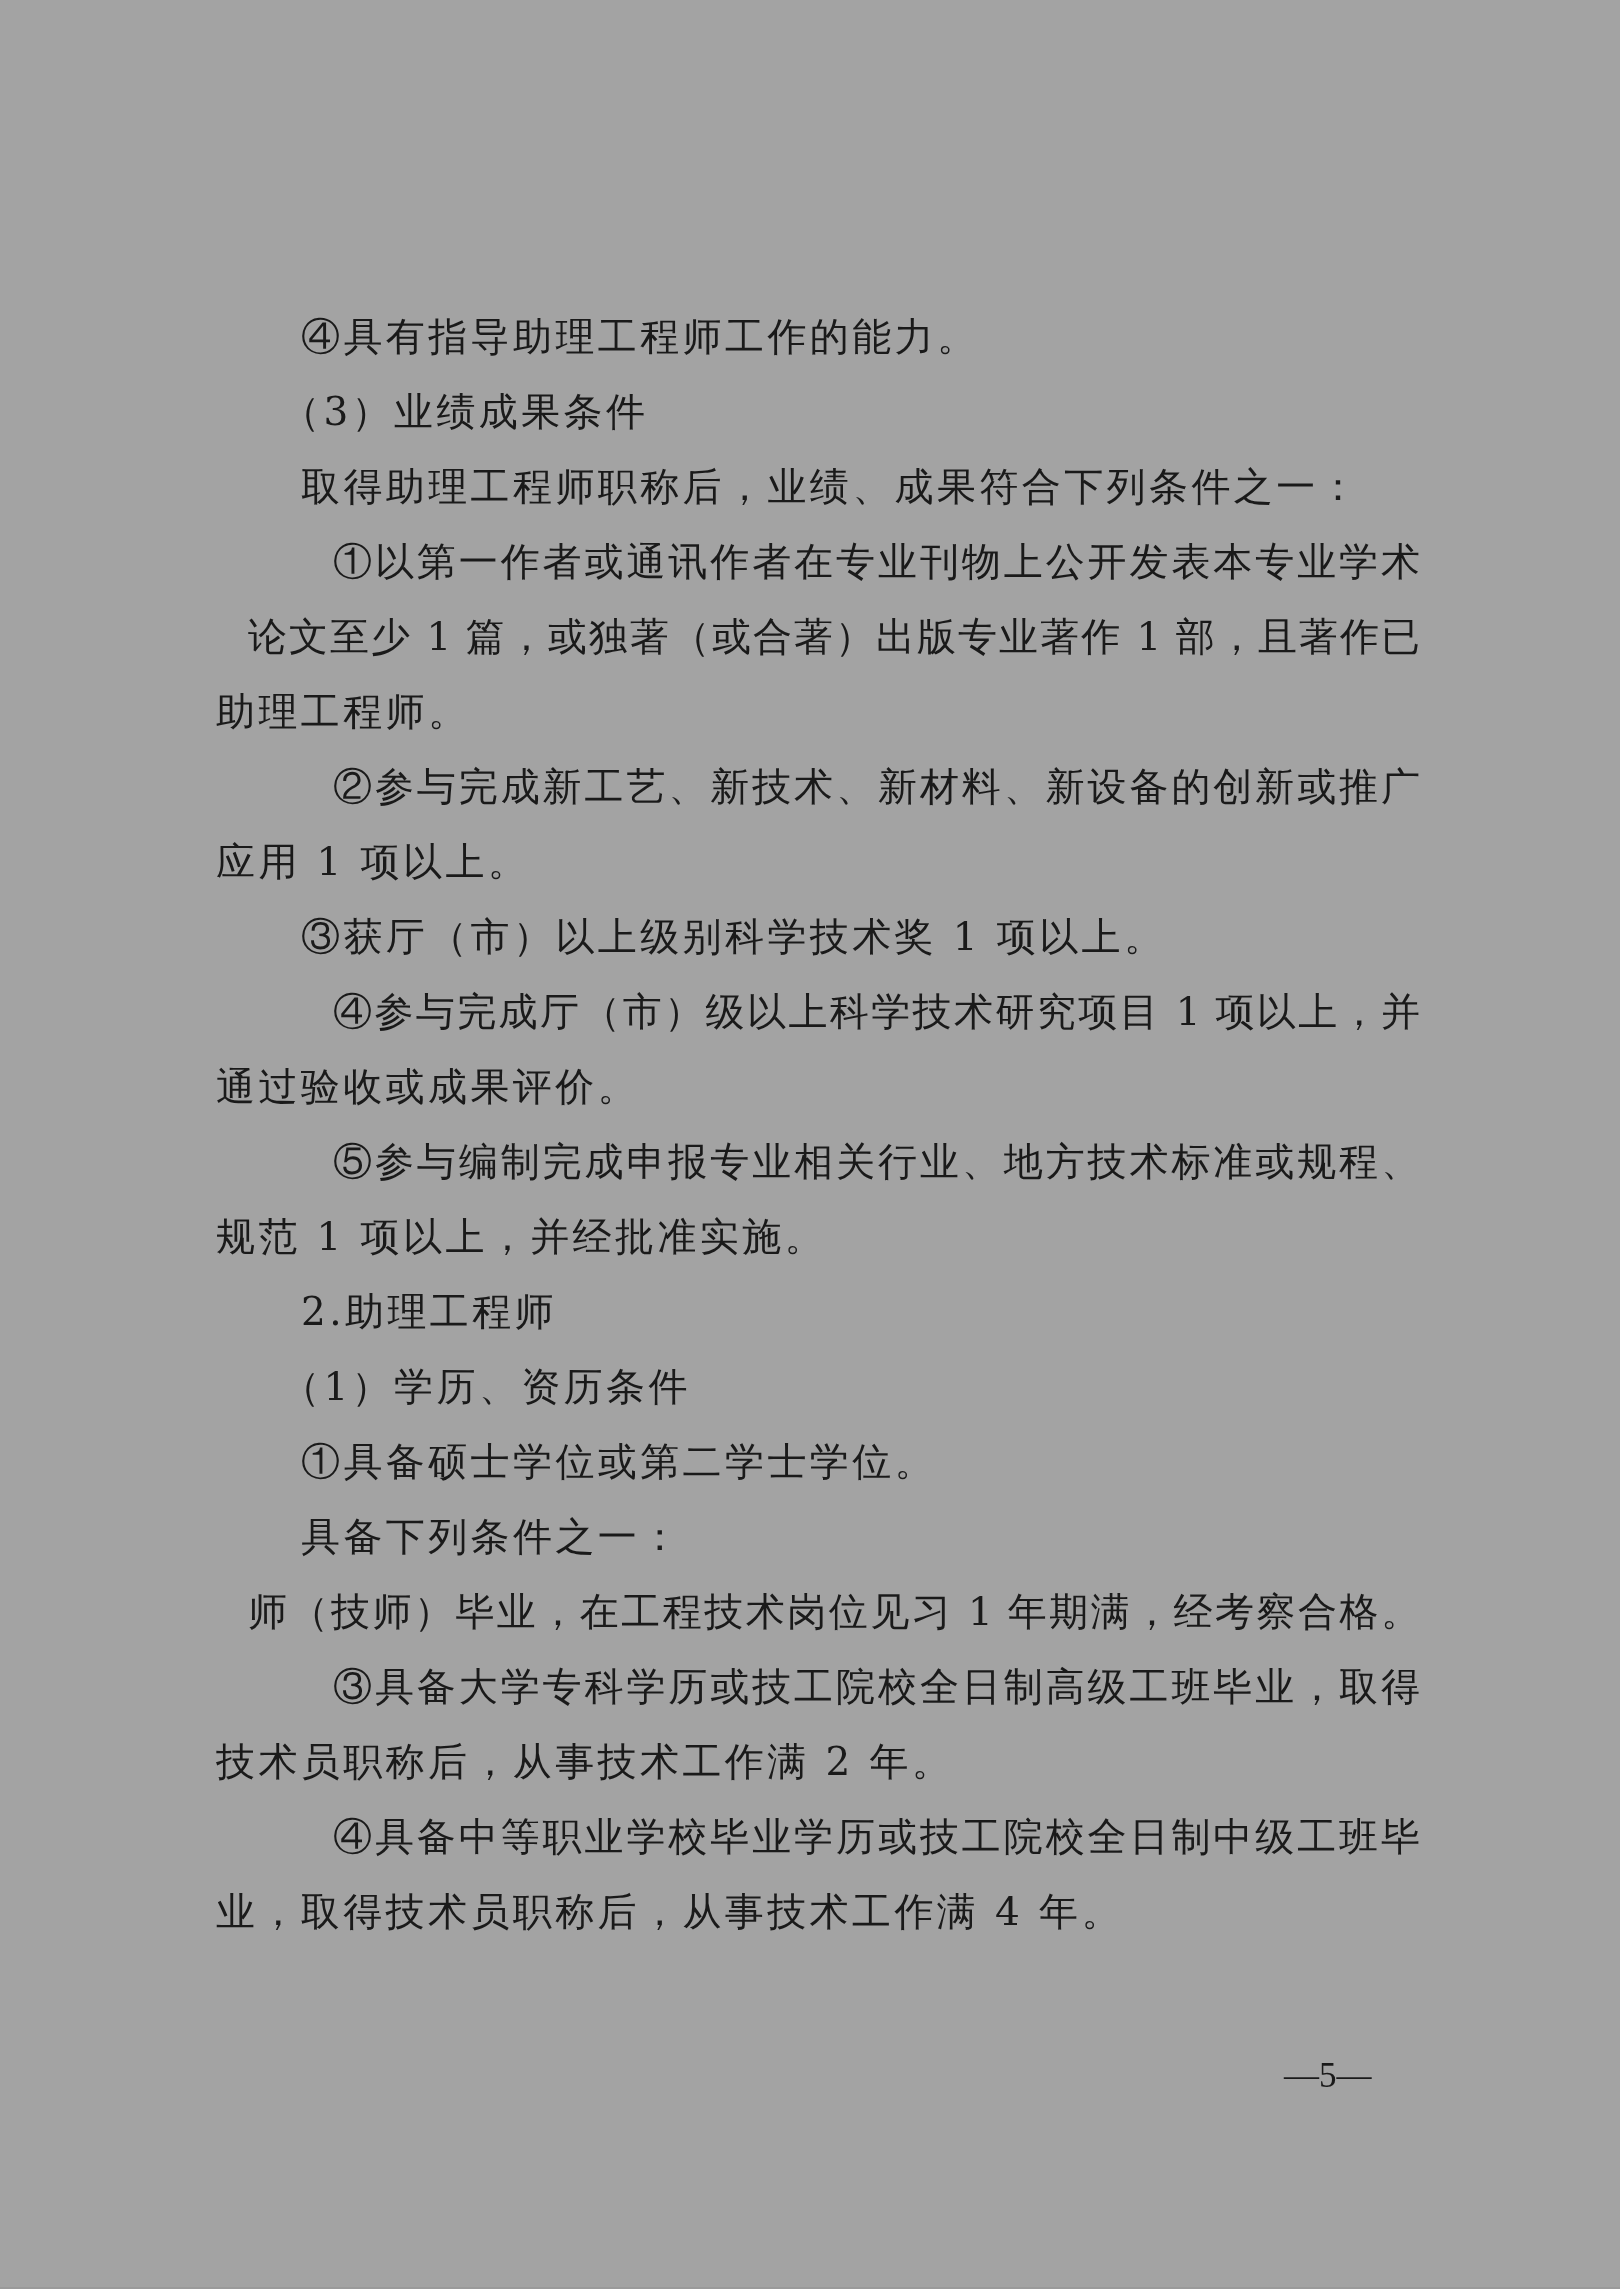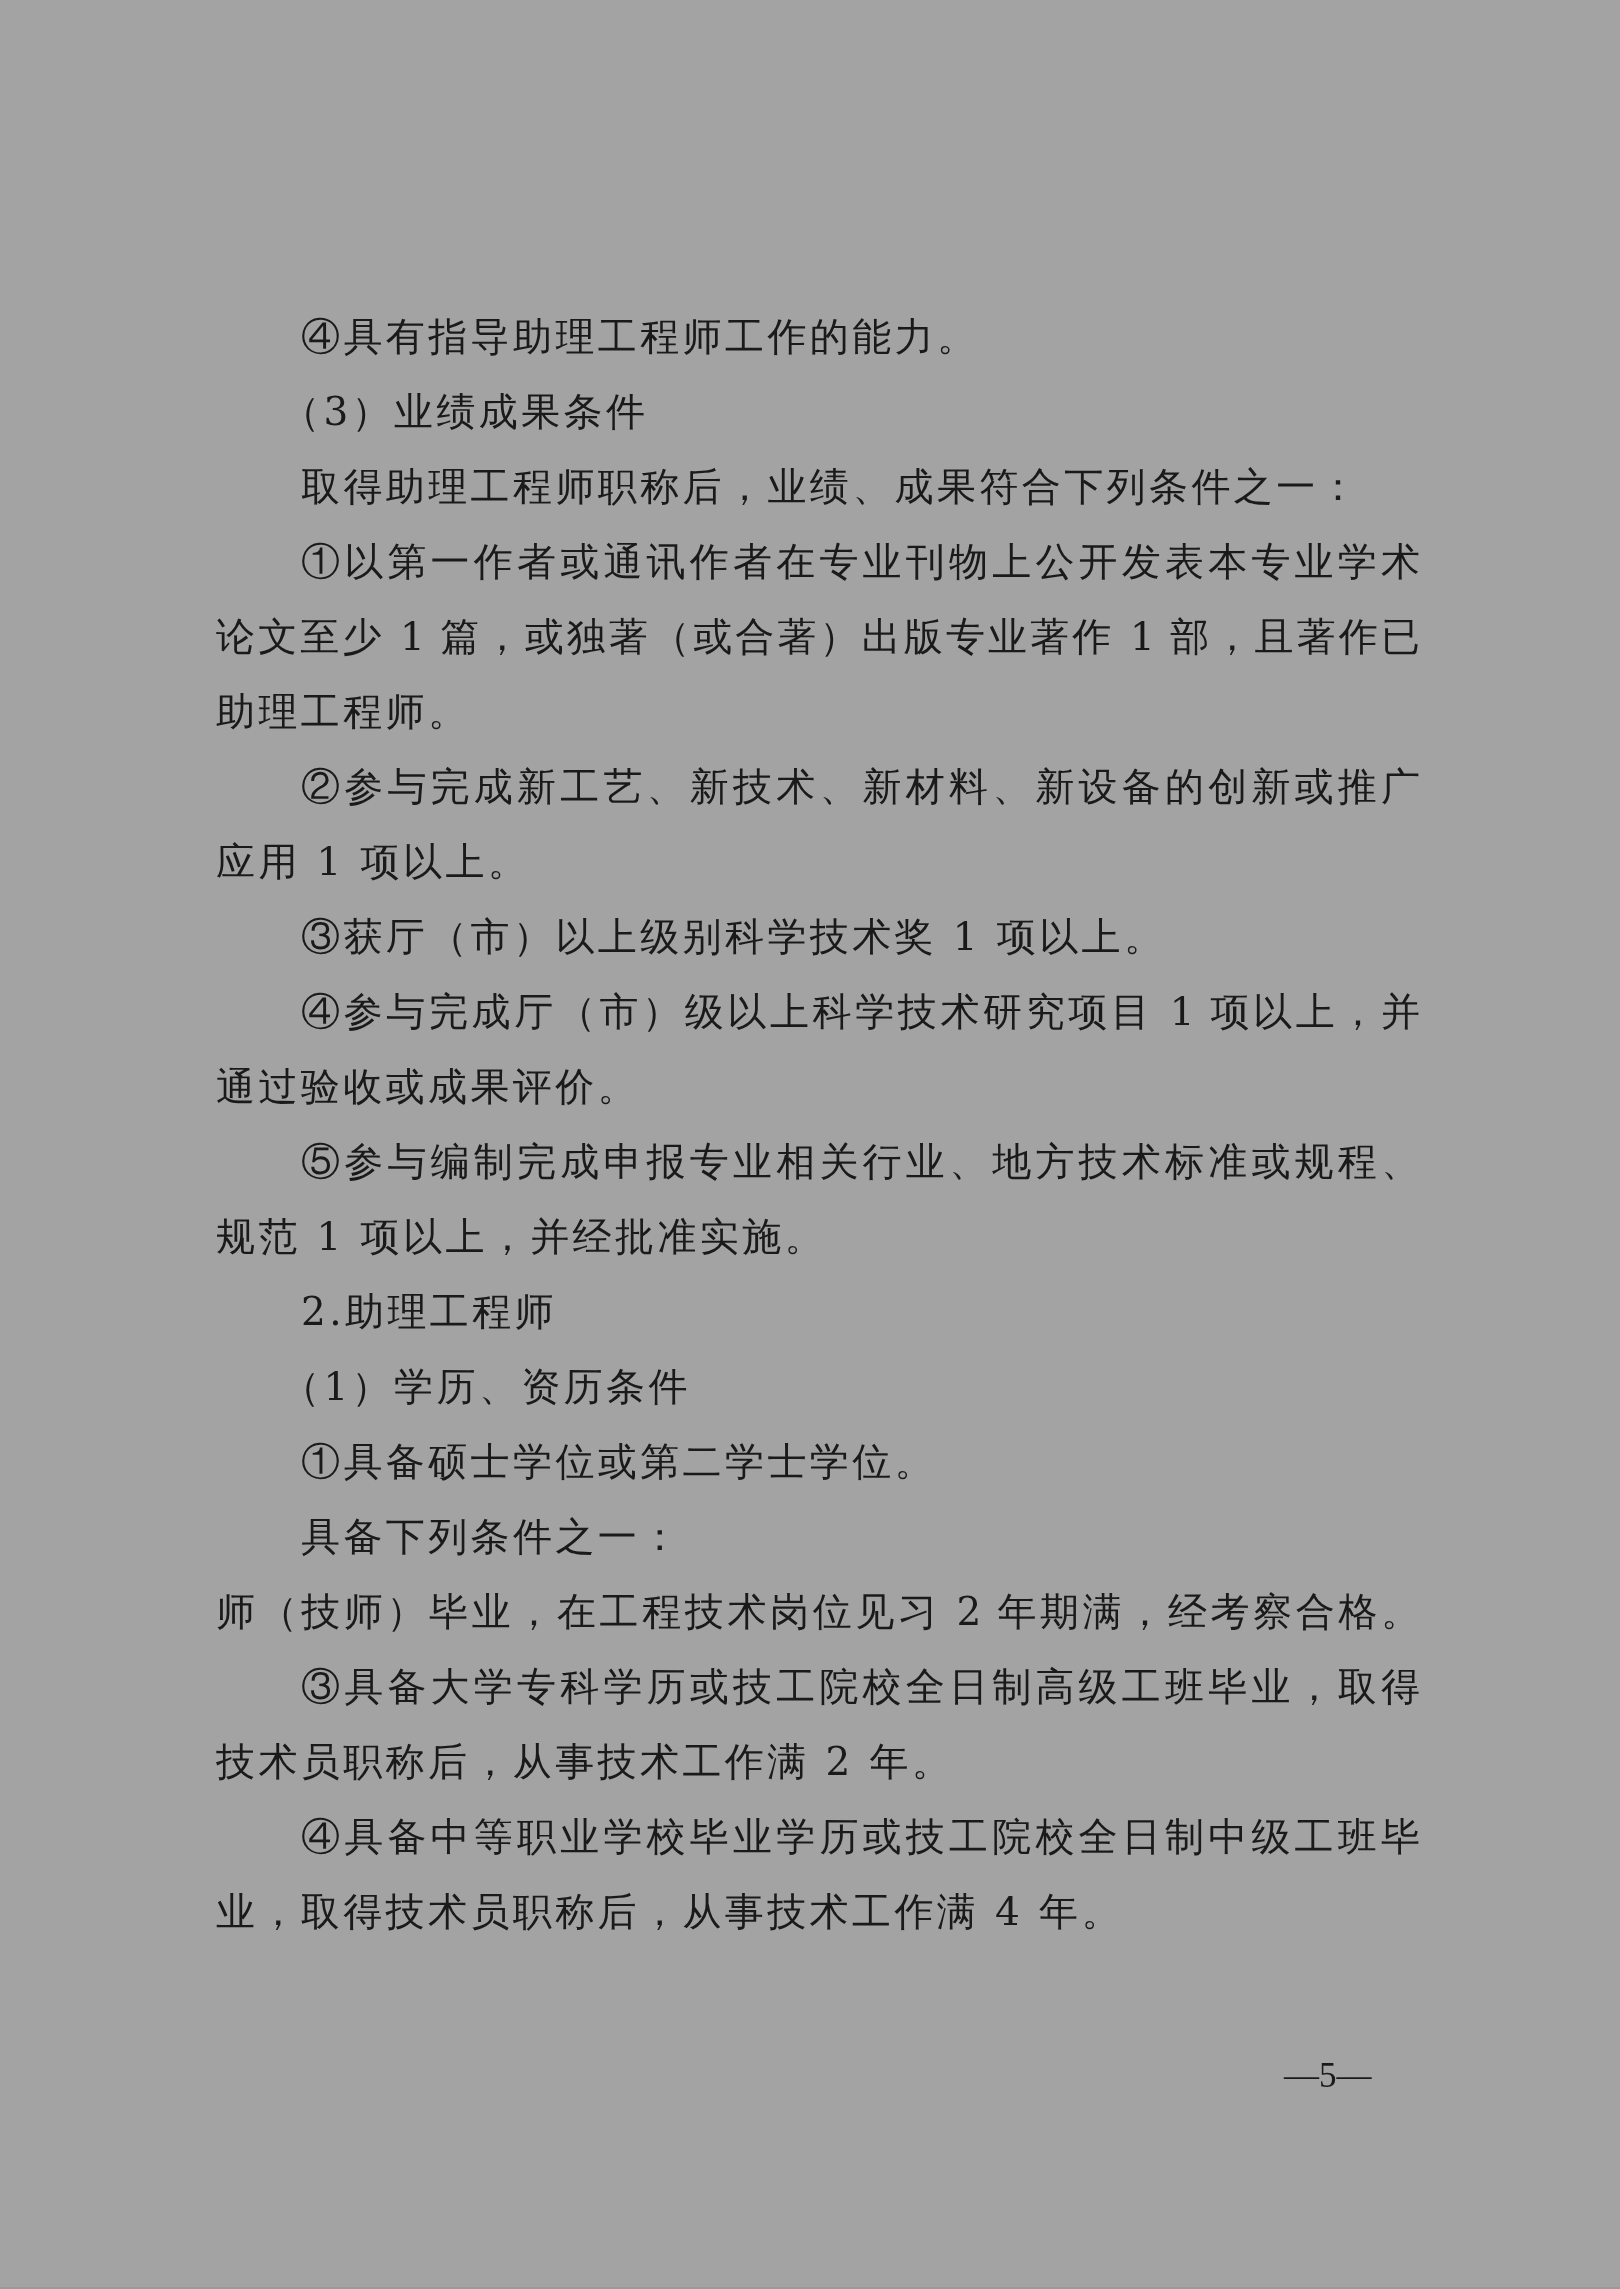--- a/index.html
+++ b/index.html
@@ -47,20 +47,21 @@
     .line.indent {
       padding-left: 85px;
     }
     .line.indent-paren {
       padding-left: 65px;
     }
     .line.justify {
       text-align: justify;
       text-align-last: justify;
       letter-spacing: 0;
+      margin-left: 32px;
     }
     .page-number {
       position: absolute;
       left: 1284px;
       top: 2056px;
       font-family: "Liberation Serif", "DejaVu Serif", serif;
       font-size: 35px;
       line-height: 39px;
       color: #1a1a1a;
       letter-spacing: 0;
@@ -81,21 +82,21 @@
     <span class="line">应用 1 项以上。</span>
     <span class="line indent">③获厅（市）以上级别科学技术奖 1 项以上。</span>
     <span class="line indent justify">④参与完成厅（市）级以上科学技术研究项目 1 项以上，并</span>
     <span class="line">通过验收或成果评价。</span>
     <span class="line indent justify">⑤参与编制完成申报专业相关行业、地方技术标准或规程、</span>
     <span class="line">规范 1 项以上，并经批准实施。</span>
     <span class="line indent">2.助理工程师</span>
     <span class="line indent-paren">（1）学历、资历条件</span>
     <span class="line indent">①具备硕士学位或第二学士学位。</span>
     <span class="line indent">具备下列条件之一：</span>
-    <span class="line justify">师（技师）毕业，在工程技术岗位见习 2 年期满，经考察合格。</span>
+    <span class="line justify">师（技师）毕业，在工程技术岗位见习 1 年期满，经考察合格。</span>
     <span class="line indent justify">③具备大学专科学历或技工院校全日制高级工班毕业，取得</span>
     <span class="line">技术员职称后，从事技术工作满 2 年。</span>
     <span class="line indent justify">④具备中等职业学校毕业学历或技工院校全日制中级工班毕</span>
     <span class="line">业，取得技术员职称后，从事技术工作满 4 年。</span>
   </div>
 
   <div class="page-number">—5—</div>
 </div>
 <div class="bottom-edge"></div>
 

